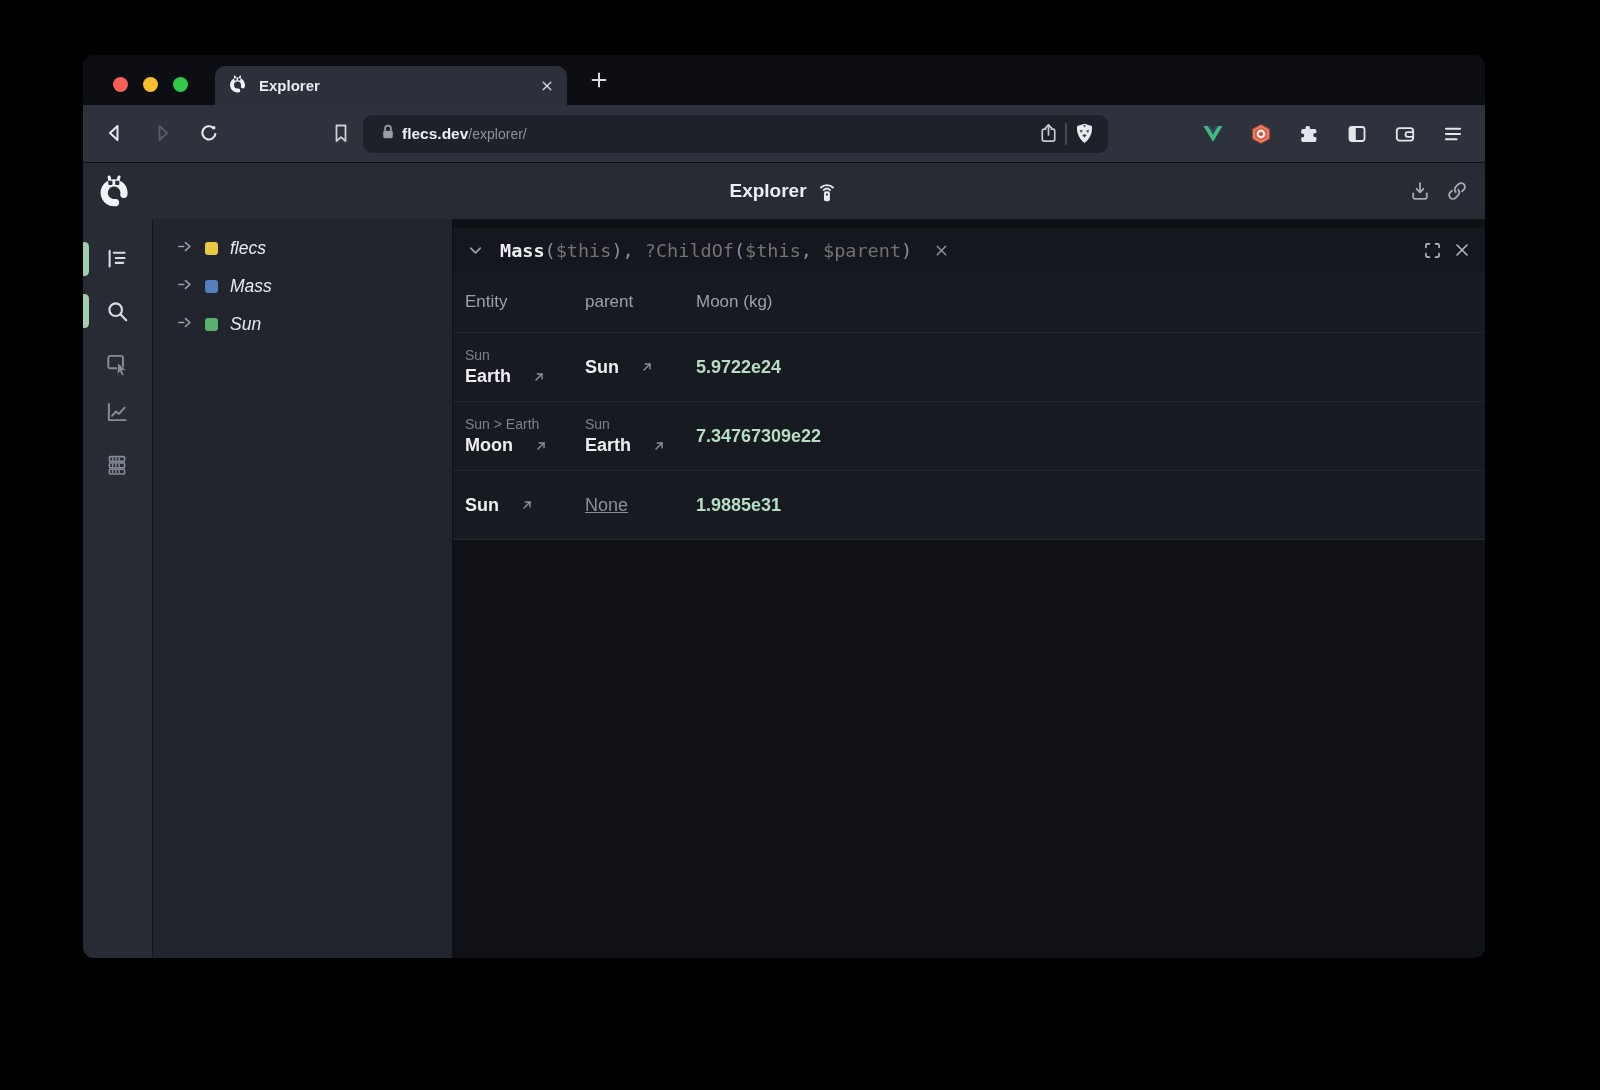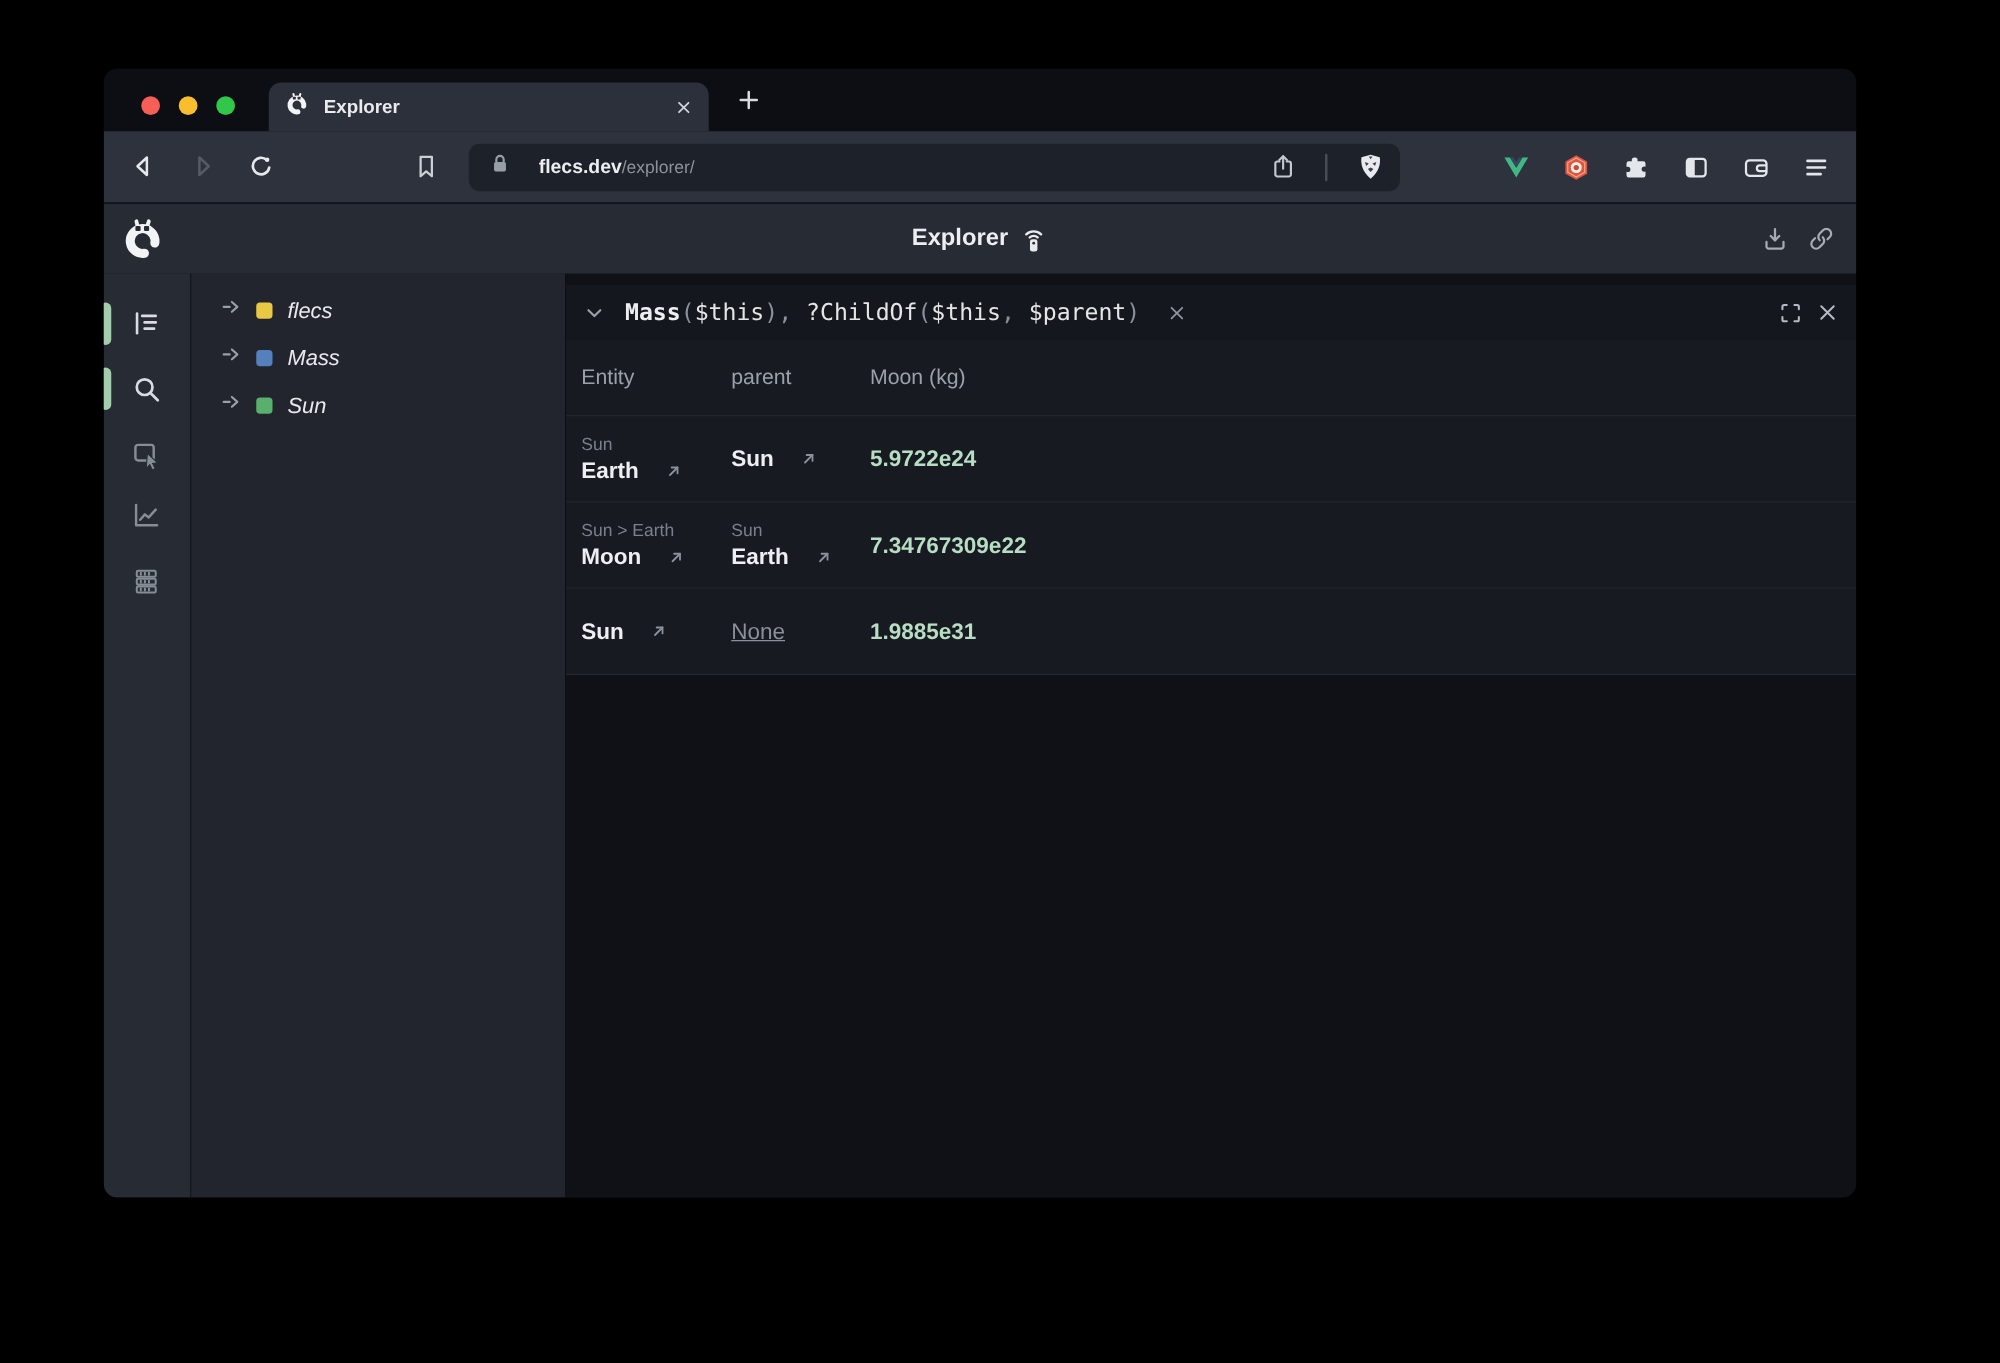--- a/index.html
+++ b/index.html
@@ -14,22 +14,22 @@
   .dot { width:15px; height:15px; border-radius:50%; }
   .tab { position:absolute; left:132px; top:11px; width:352px; height:39px; background:#2b303b;
          border-radius:10px 10px 0 0; display:flex; align-items:center; padding:0 13px; gap:11px; }
   .tab-title { flex:1; font-size:15px; font-weight:700; color:#e9ebee; }
   .icon-btn { display:flex; align-items:center; justify-content:center; background:none; border:none; cursor:pointer; padding:0; }
   .newtab { position:absolute; left:505px; top:14px; }
 
   
   .toolbar { position:relative; height:57px; background:#2e323d; }
   .toolbar .nav { position:absolute; top:16px; }
-  .addressbar { position:absolute; left:292px; top:9.5px; width:745px; height:38px; background:#1d2129;
-                border-radius:9px; display:flex; align-items:center; padding:0 11px 0 14px; gap:18px; }
+  .addressbar { position:absolute; left:280px; top:9.5px; width:745px; height:38px; background:#1d2129;
+                border-radius:9px; display:flex; align-items:center; padding:0 11px 0 14px; gap:1px; }
   .url { font-size:15.5px; margin-left:2px; flex:1; white-space:nowrap; }
   .url .domain { color:#eceef1; font-weight:700; }
   .url .path { color:#8d929c; font-weight:400; }
   .bar-sep { width:2px; height:22px; background:#474c58; border-radius:1px; margin:0 4px; }
   .ext-icons { position:absolute; right:20px; top:16.5px; display:flex; gap:24px; align-items:center; }
 
   
   .appheader { position:relative; height:57px; background:#272b34; border-top:1px solid #0b0d11;
                display:flex; align-items:center; }
   .applogo { position:absolute; left:14px; top:10px; }
@@ -47,21 +47,21 @@
                border-right:1px solid #0d0f13; padding-top:10px; }
   .tree-item { height:38px; display:flex; align-items:center; padding-left:22px; gap:9px; cursor:pointer; }
   .tree-square { width:13px; height:13px; border-radius:3px; flex:none; }
   .tree-label { font-size:17.5px; color:#e8eaed; margin-left:3px;font-style:italic; }
 
   .querypanel { position:relative; flex:1; background:#0f1116; }
   .queryheader { position:absolute; top:9px; left:0; right:0; height:44px; background:#14171e;
                  display:flex; align-items:center; padding:0 13px; gap:9px; }
   .query-code { font-family:"DejaVu Sans Mono",monospace; font-size:18.5px; margin-left:6px; white-space:pre; }
   .tok-term { color:#eceef1; font-weight:700; }
-  .tok-var  { color:#e5e5e5; font-weight:500; }
+  .tok-var  { color:#737373; font-weight:500; }
   .tok-punct{ color:#8b919b; }
   .query-clear { margin-left:12px; }
   .qh-spacer { flex:1; }
 
   .qtable { position:absolute; top:53px; left:0; right:0; background:#171a21; border-bottom:1px solid #242831; }
   .thead { height:60px; display:flex; align-items:center; color:#9ba1aa; font-size:17px; }
   .c1 { width:132px; padding-left:12px; flex:none; }
   .c2 { width:111px; flex:none; }
   .c3 { flex:1; }
   .trow { min-height:69px; display:flex; align-items:center; border-top:1px solid rgba(255,255,255,0.05); padding:8px 0; }

